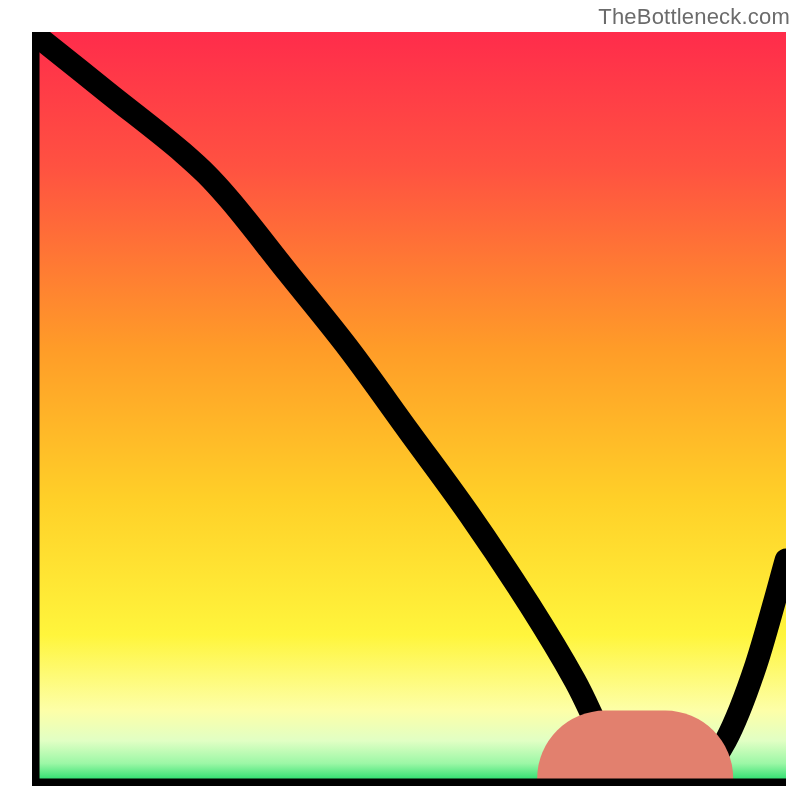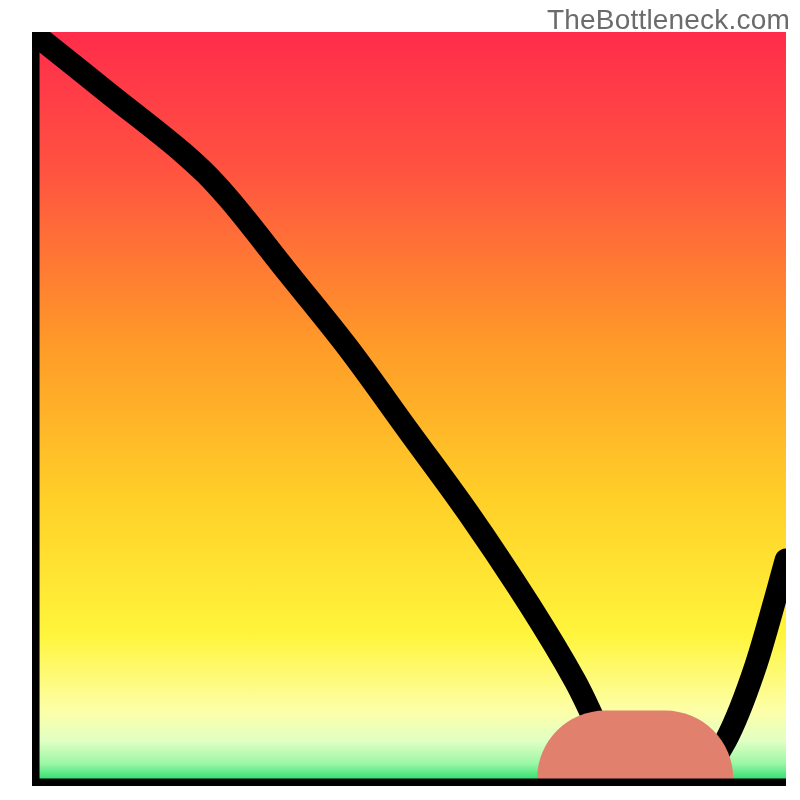--- a/index.html
+++ b/index.html
@@ -13,21 +13,21 @@
   }
   .wrap {
     position: relative;
     width: 800px;
     height: 800px;
   }
   .watermark {
     position: absolute;
     top: 4px;
     right: 10px;
-    font-size: 28px;
+    font-size: 22px;
     font-weight: 500;
     color: #6b6b6b;
     letter-spacing: 0.2px;
     margin-left: 6px;
   }
   .plot {
     position: absolute;
     left: 32px;
     top: 32px;
     width: 754px;

